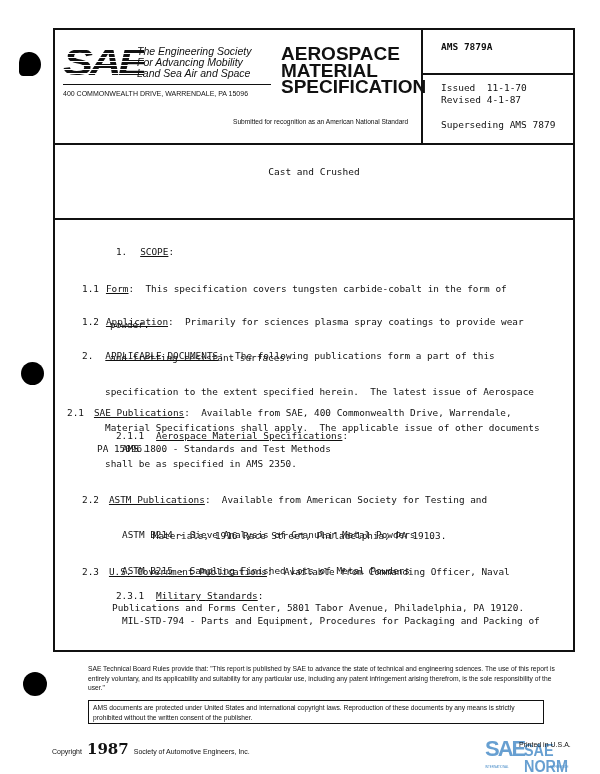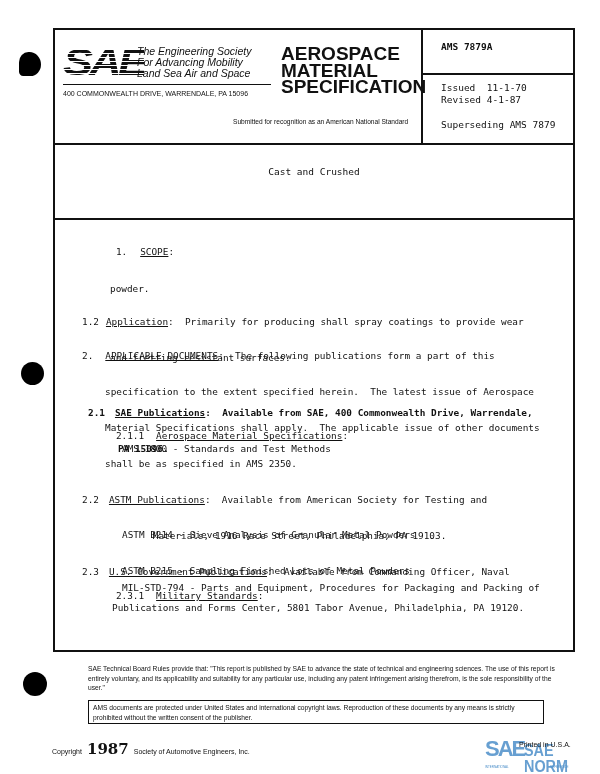--- a/index.html
+++ b/index.html
@@ -75,36 +75,37 @@
     </div>
   </div>
 
   <div class="body">
 
     <div class="para" style="left:27px;top:14px;">
       <span>1.</span><span style="display:inline-block;width:13px;"></span><span class="u">SCOPE</span><span>:</span>
     </div>
 
     <div class="para" style="left:27px;top:39px;">
+      <div><span>1.1</span><span style="display:inline-block;width:7px;"></span><span class="u">Form</span><span>:  This specification covers tungsten carbide-cobalt in the form of</span></div>
       <div style="padding-left:28px;">powder.</div>
     </div>
 
     <div class="para" style="left:27px;top:72px;">
-      <div><span>1.2</span><span style="display:inline-block;width:7px;"></span><span class="u">Application</span><span>:  Primarily for producing shall spray coatings to provide wear</span></div>
+      <div><span>1.2</span><span style="display:inline-block;width:7px;"></span><span class="u">Application</span><span>:  Primarily for sciences plasma spray coatings to provide wear</span></div>
       <div style="padding-left:28px;">and fretting resistant surfaces.</div>
     </div>
 
     <div class="para" style="left:27px;top:106px;">
       <div><span>2.</span><span style="display:inline-block;width:12px;"></span><span class="u">APPLICABLE DOCUMENTS</span><span>:  The following publications form a part of this</span></div>
       <div style="padding-left:23px;">specification to the extent specified herein.  The latest issue of Aerospace</div>
       <div style="padding-left:23px;">Material Specifications shall apply.  The applicable issue of other documents</div>
       <div style="padding-left:23px;">shall be as specified in AMS 2350.</div>
     </div>
 
-    <div class="para" style="left:33px;top:163px;font-weight:bold;">
+    <div class="para" style="left:12px;top:163px;">
       <div><span>2.1</span><span style="display:inline-block;width:10px;"></span><span class="u">SAE Publications</span><span>:  Available from SAE, 400 Commonwealth Drive, Warrendale,</span></div>
       <div style="padding-left:30px;">PA 15096.</div>
     </div>
 
     <div class="para" style="left:27px;top:198px;">
       <span>2.1.1</span><span style="display:inline-block;width:12px;"></span><span class="u">Aerospace Material Specifications</span><span>:</span>
     </div>
     <div class="para" style="left:67px;top:223px;">AMS 1800 - Standards and Test Methods</div>
 
     <div class="para" style="left:27px;top:250px;">
@@ -117,21 +118,21 @@
     </div>
 
     <div class="para" style="left:27px;top:322px;">
       <div><span>2.3</span><span style="display:inline-block;width:10px;"></span><span class="u">U.S. Government Publications</span><span>:  Available from Commanding Officer, Naval</span></div>
       <div style="padding-left:30px;">Publications and Forms Center, 5801 Tabor Avenue, Philadelphia, PA 19120.</div>
     </div>
 
     <div class="para" style="left:27px;top:358px;">
       <span>2.3.1</span><span style="display:inline-block;width:12px;"></span><span class="u">Military Standards</span><span>:</span>
     </div>
-    <div class="para" style="left:67px;top:362px;">MIL-STD-794 - Parts and Equipment, Procedures for Packaging and Packing of</div>
+    <div class="para" style="left:67px;top:395px;">MIL-STD-794 - Parts and Equipment, Procedures for Packaging and Packing of</div>
   </div>
 </div>
 
 <div class="footer-note">SAE Technical Board Rules provide that: "This report is published by SAE to advance the state of technical and engineering sciences. The use of this report is entirely voluntary, and its applicability and suitability for any particular use, including any patent infringement arising therefrom, is the sole responsibility of the user."</div>
 <div class="copy-box">AMS documents are protected under United States and international copyright laws. Reproduction of these documents by any means is strictly prohibited without the written consent of the publisher.</div>
 
 <div class="copyright">
   <span>Copyright</span><span class="yr">1987</span><span>Society of Automotive Engineers, Inc.</span>
 </div>
 

